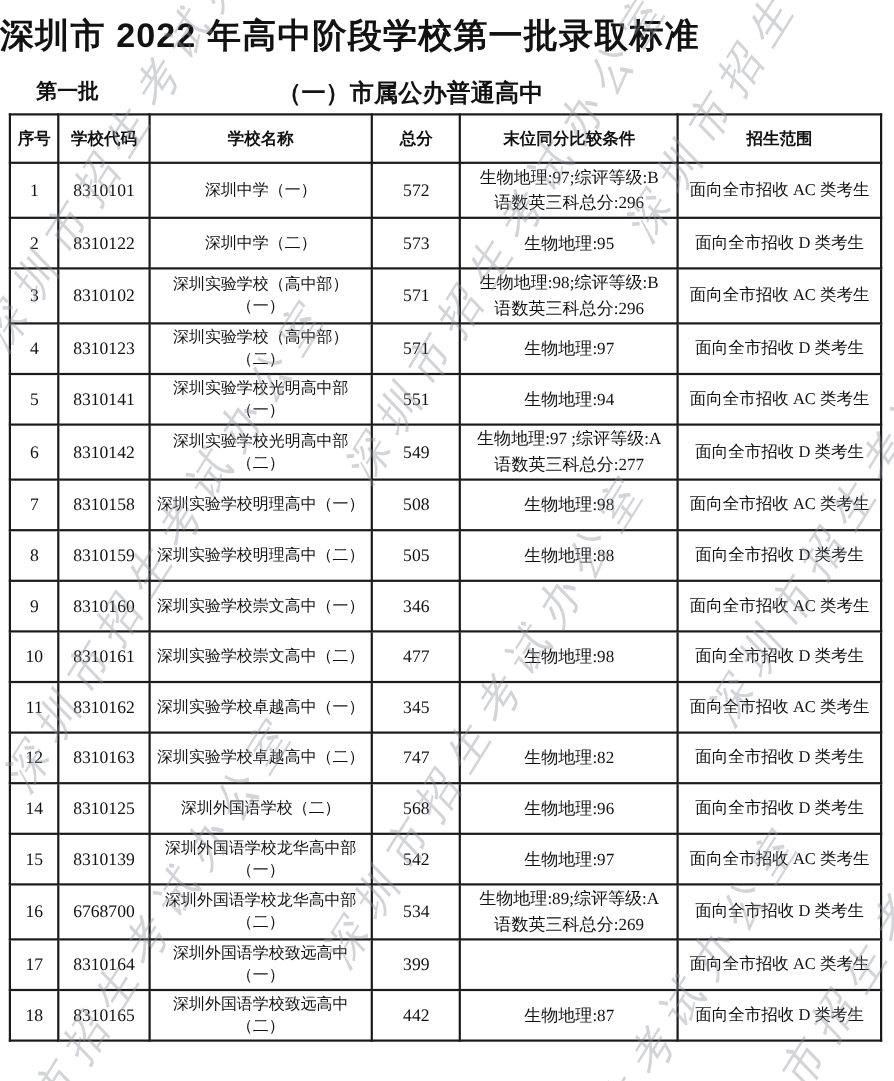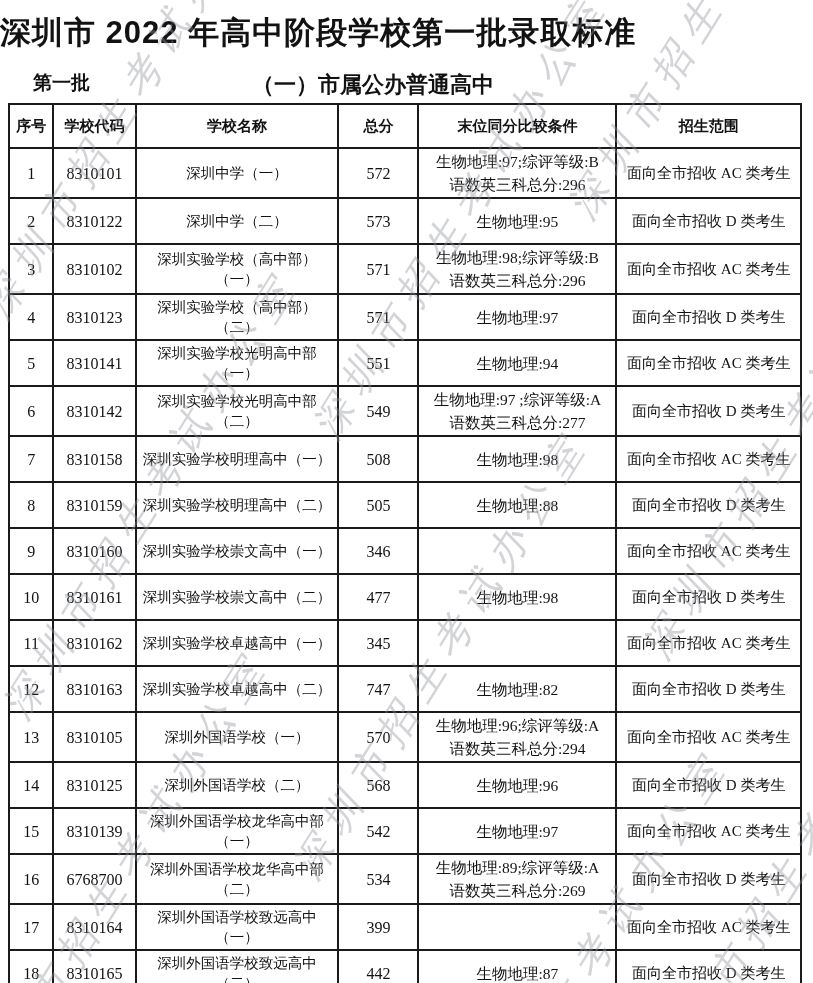--- a/index.html
+++ b/index.html
@@ -259,29 +259,20 @@
     </tr>
     <tr>
       <td class="cell-num">12</td>
       <td class="cell-num">8310163</td>
       <td class="cell-name">深圳实验学校卓越高中（二）</td>
       <td class="cell-num">747</td>
       <td class="cell-cond">生物地理:82</td>
       <td class="cell-scope">面向全市招收 D 类考生</td>
     </tr>
     <tr>
-      <td class="cell-num">13</td>
-      <td class="cell-num">8310105</td>
-      <td class="cell-name">深圳外国语学校（一）</td>
-      <td class="cell-num">570</td>
-      <td class="cell-cond">生物地理:96;综评等级:A
-语数英三科总分:294</td>
-      <td class="cell-scope">面向全市招收 AC 类考生</td>
-    </tr>
-    <tr>
       <td class="cell-num">14</td>
       <td class="cell-num">8310125</td>
       <td class="cell-name">深圳外国语学校（二）</td>
       <td class="cell-num">568</td>
       <td class="cell-cond">生物地理:96</td>
       <td class="cell-scope">面向全市招收 D 类考生</td>
     </tr>
     <tr>
       <td class="cell-num">15</td>
       <td class="cell-num">8310139</td>

